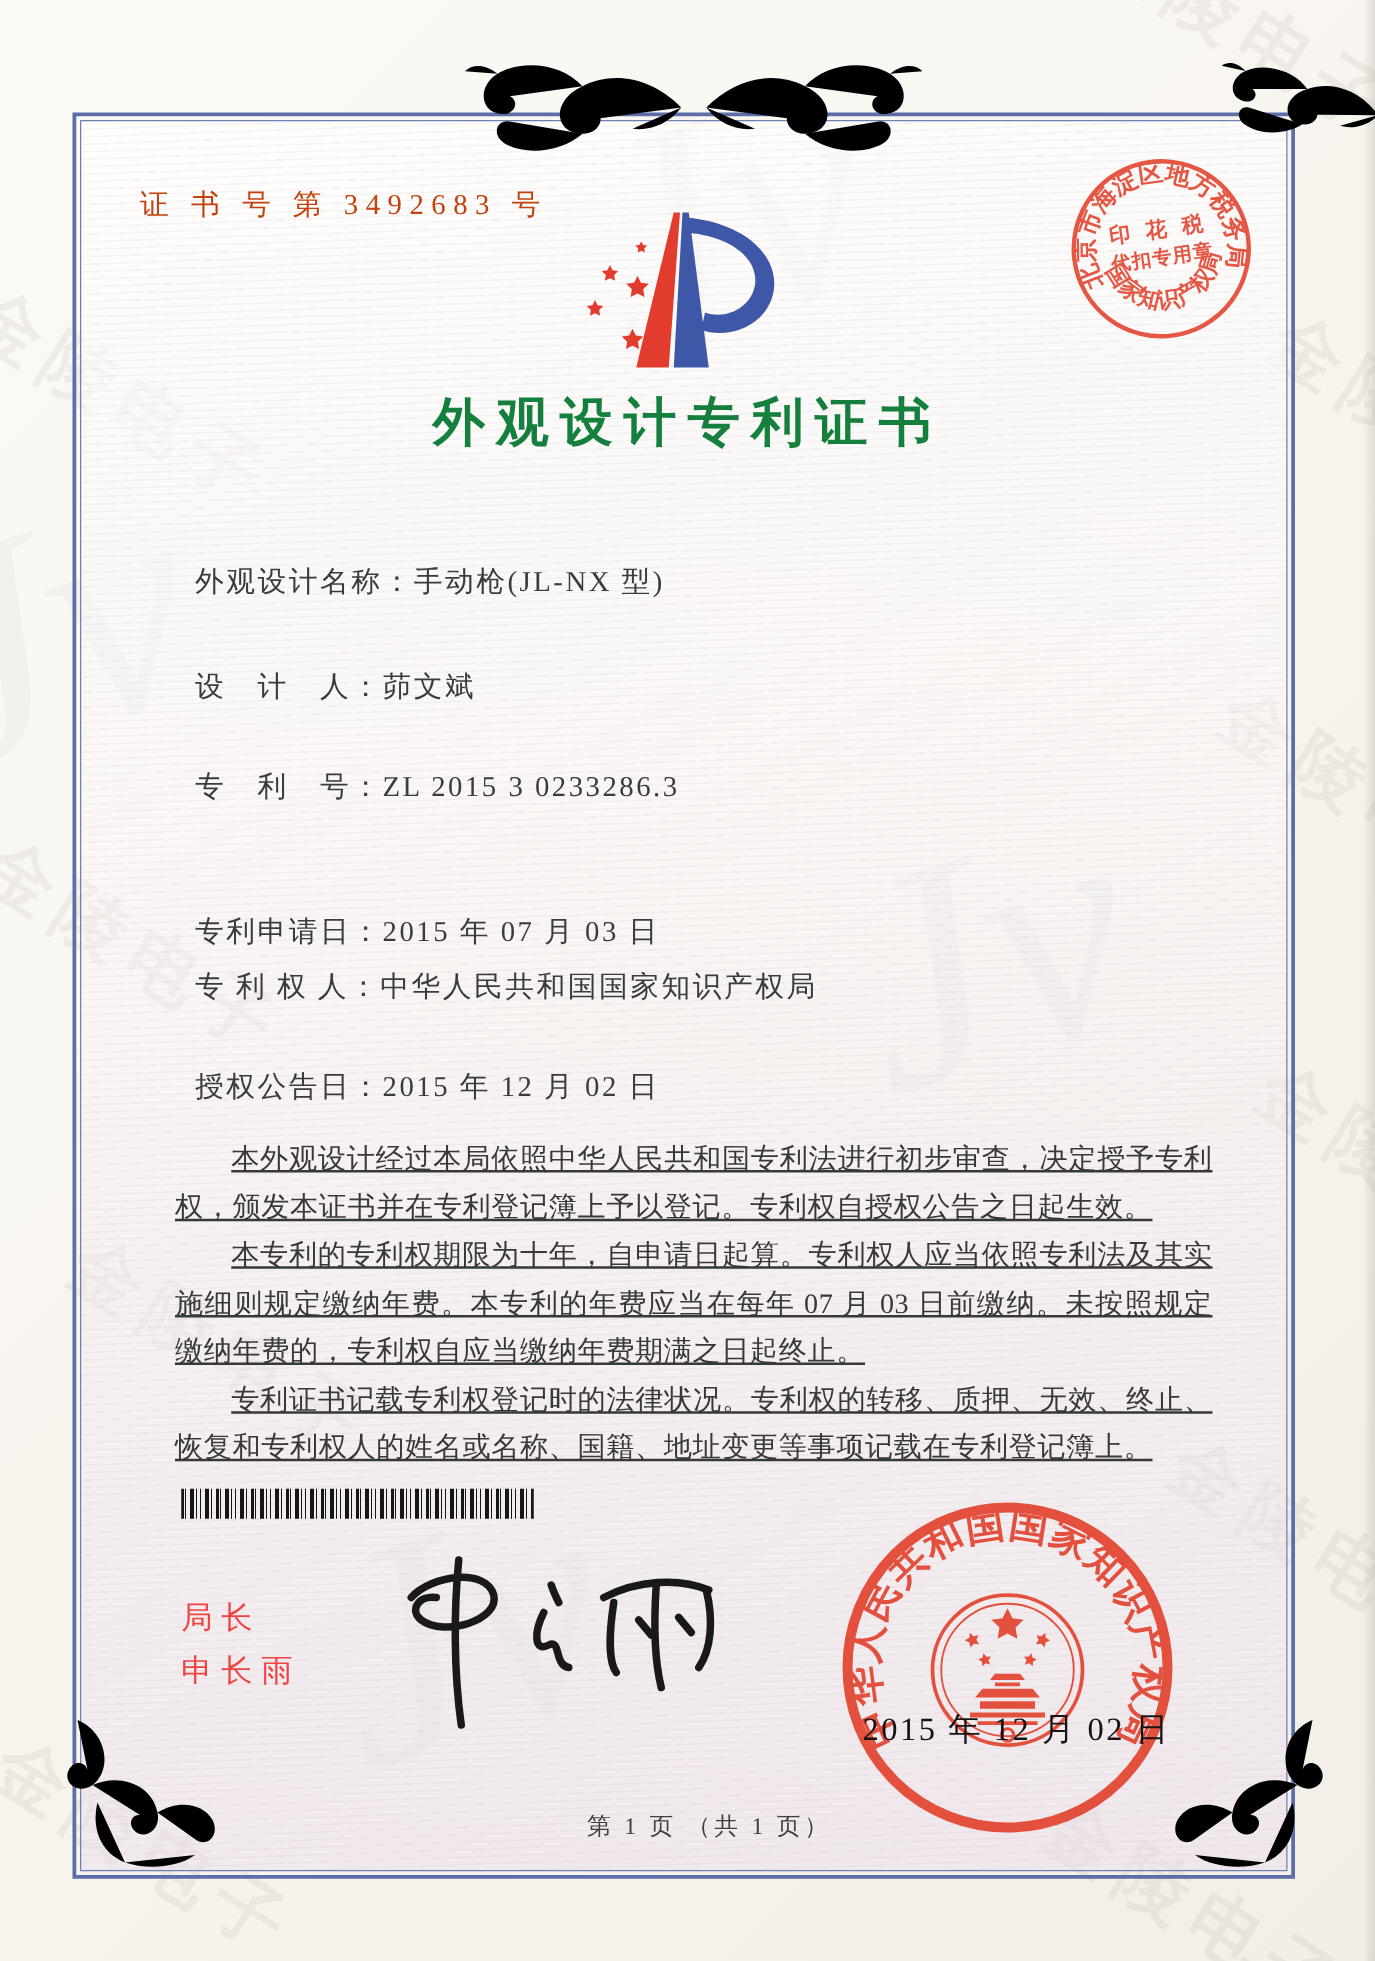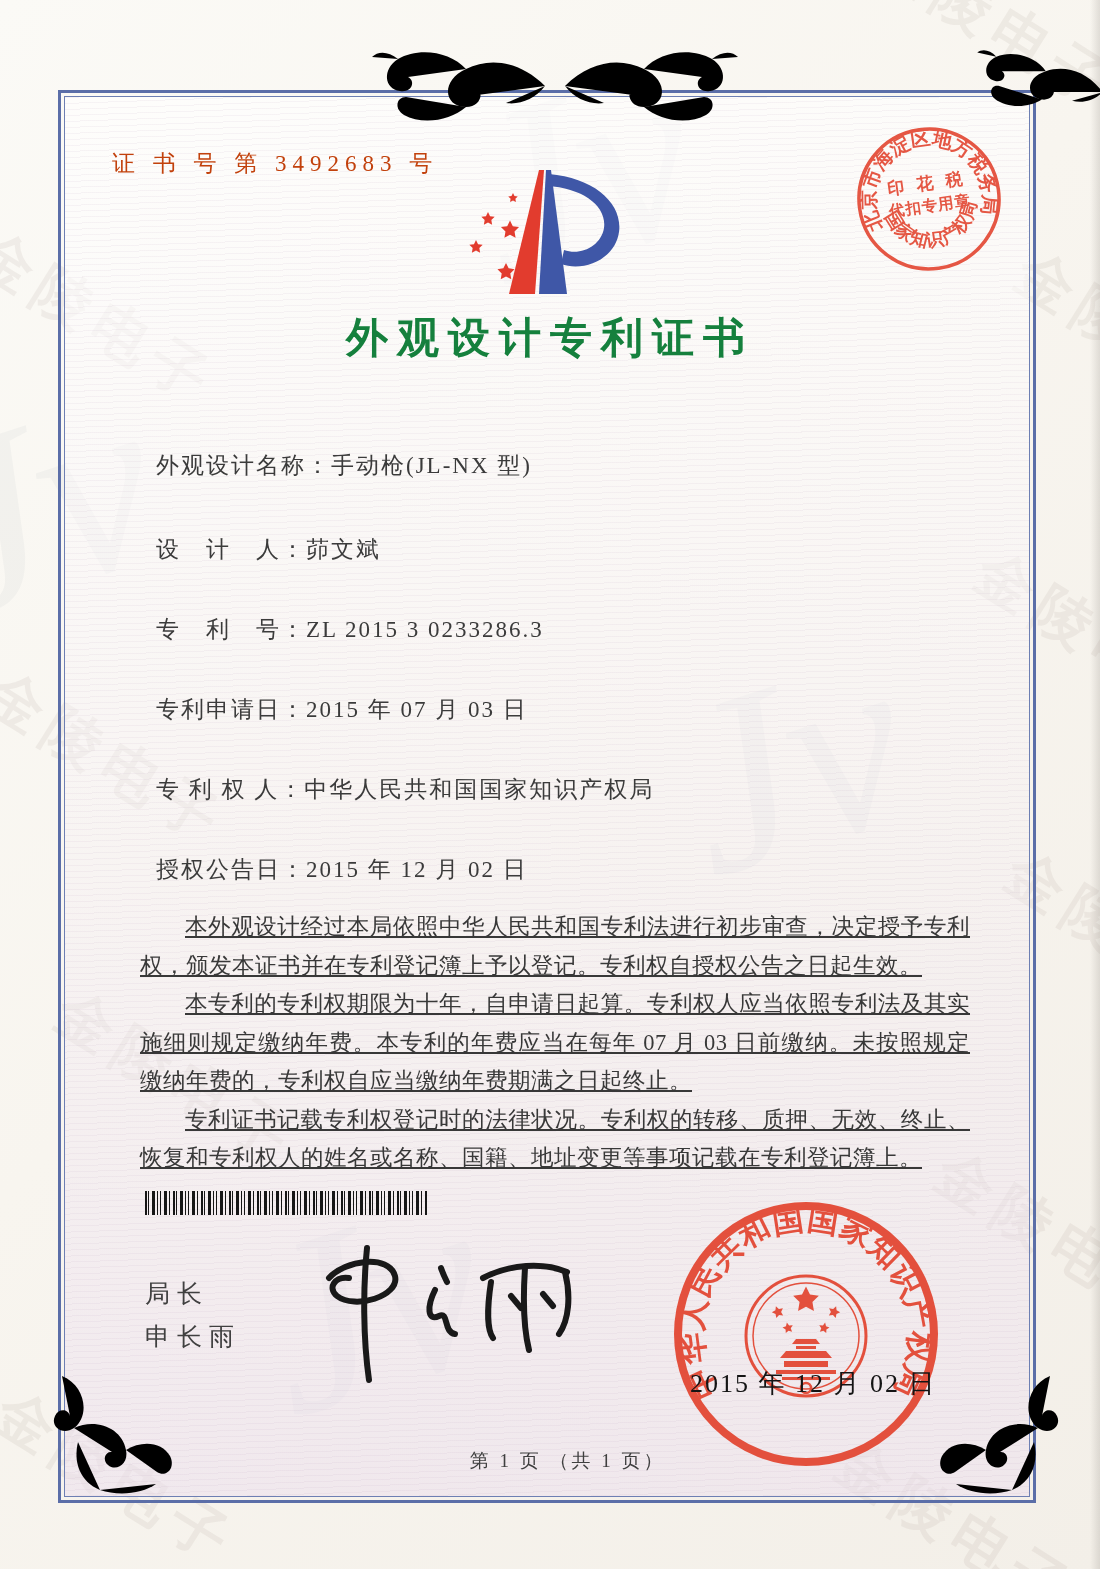--- a/index.html
+++ b/index.html
@@ -30,38 +30,38 @@
 
   
   .cert-no{position:absolute;left:112px;top:148px;z-index:4;font-size:23px;
     letter-spacing:6px;color:#c2410c;}
   .logo{position:absolute;left:455px;top:166px;z-index:4;}
   .title{position:absolute;left:0;right:0;top:310px;z-index:4;text-align:center;
     font-size:42px;font-weight:bold;letter-spacing:9px;color:#15803d;}
 
   .field-row{position:absolute;left:140px;z-index:4;font-size:23px;color:#3b3b3b;
     letter-spacing:2px;white-space:nowrap;margin-left:16px;}
-  .f0{top:450px}.f1{top:534px}.f2{top:614px}.f3{top:694px}.f4{top:774px}.f5{top:854px}
+  .f0{top:450px}.f1{top:534px}.f2{top:614px}.f3{top:730px}.f4{top:774px}.f5{top:854px}
 
   .paragraphs{position:absolute;left:140px;top:908px;width:830px;z-index:4;}
   .paragraphs p{margin:0;font-size:22.5px;line-height:38.5px;color:#383838;
     text-indent:2em;text-align:justify;letter-spacing:0.5px;text-decoration:underline;}
 
   .barcode{position:absolute;left:145px;top:1191px;width:282px;height:24px;z-index:4;
     background:repeating-linear-gradient(90deg,
       #161616 0 2px, rgba(0,0,0,0) 2px 3px,
       #161616 3px 4px, rgba(0,0,0,0) 4px 7px,
       #161616 7px 10px, rgba(0,0,0,0) 10px 12px,
       #161616 12px 13px, rgba(0,0,0,0) 13px 15px,
       #161616 15px 16px, rgba(0,0,0,0) 16px 19px,
       #161616 19px 22px, rgba(0,0,0,0) 22px 24px,
       #161616 24px 25px, rgba(0,0,0,0) 25px 28px);}
 
   .officer{position:absolute;left:145px;z-index:4;font-family:"Liberation Sans","DejaVu Sans",sans-serif;
-    font-size:25px;color:#404040;letter-spacing:7px;}
+    font-size:25px;color:#ef4444;letter-spacing:7px;}
   .officer-title{top:1277px}.officer-name{top:1320px}
 
   .signature{position:absolute;left:315px;top:1238px;z-index:5;}
   .signature path{fill:none;stroke:#191919;stroke-width:6;stroke-linecap:round;stroke-linejoin:round;}
 
   .main-seal{position:absolute;left:670px;top:1198px;width:272px;height:272px;z-index:5;}
   .main-seal svg{opacity:0.93;mix-blend-mode:multiply;}
   .seal-date{position:absolute;left:20px;top:168px;z-index:6;font-size:26px;
     color:#141414;letter-spacing:2px;white-space:nowrap;}
 

